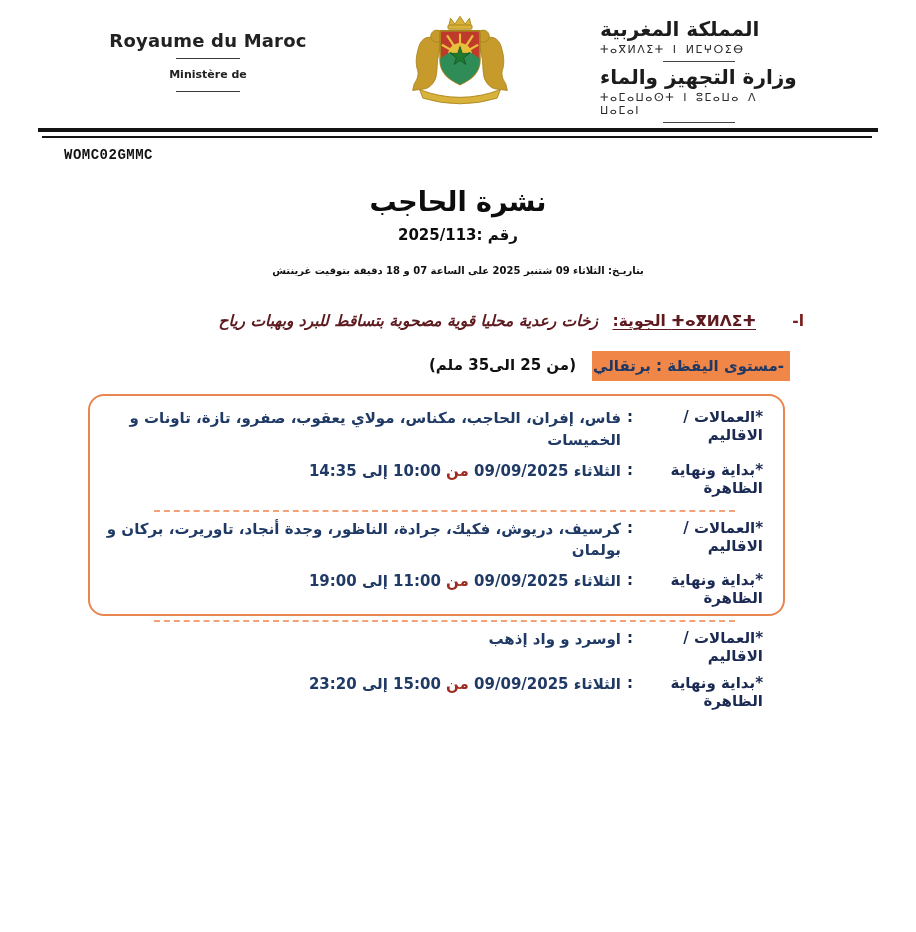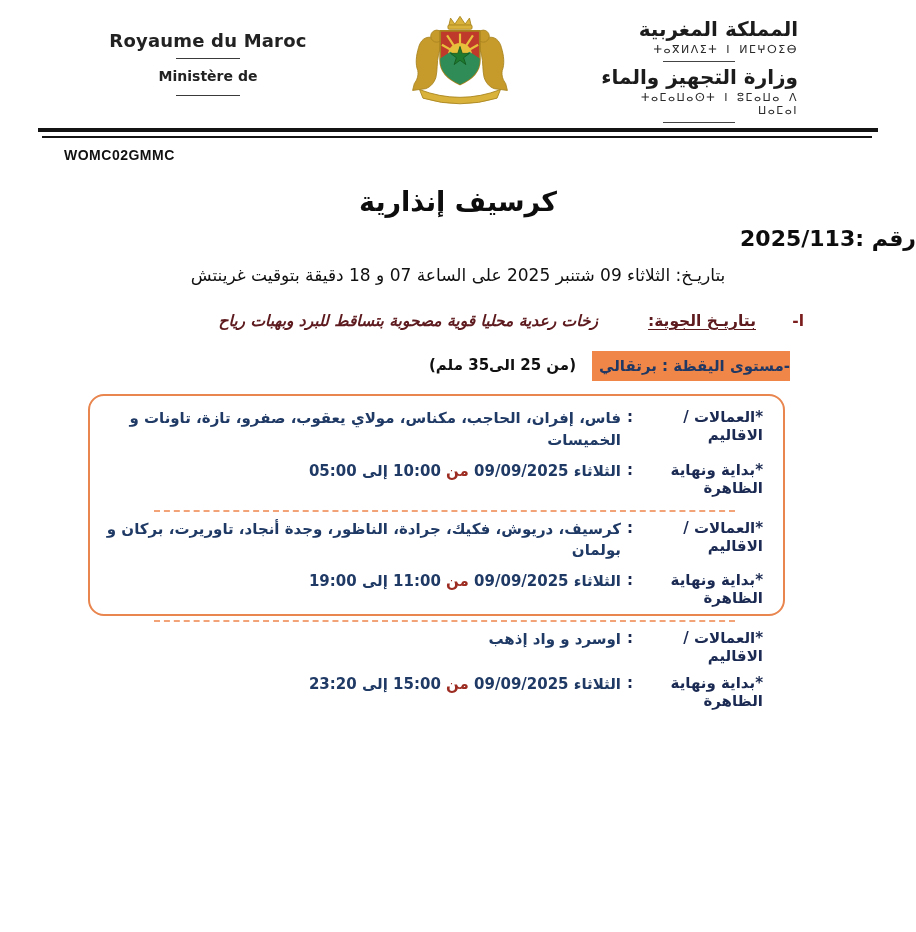--- a/index.html
+++ b/index.html
@@ -3,60 +3,60 @@
 <meta charset="utf-8">
 <style>
   html,body{margin:0;padding:0;background:#fff;}
   .page{
     position:relative;width:916px;height:932px;background:#ffffff;overflow:hidden;
     font-family:"DejaVu Sans", sans-serif;color:#1b1b1b;
   }
   
   .hdr-left{position:absolute;left:80px;top:30px;width:256px;text-align:center;}
   .hdr-left .l1{font-size:18px;font-weight:bold;color:#222;letter-spacing:.2px;}
-  .hdr-left .l2,.hdr-left .l3{font-size:14px;font-weight:bold;color:#222;line-height:1.25;}
+  .hdr-left .l2,.hdr-left .l3{font-size:11px;font-weight:bold;color:#222;line-height:1.25;}
   .mini-rule{width:64px;border-top:1.5px solid #3a3a3a;margin:7px auto 9px auto;}
   .mini-rule2{width:64px;border-top:1.5px solid #3a3a3a;margin:9px auto 0 auto;}
 
   .emblem{position:absolute;left:404px;top:12px;width:112px;height:100px;}
 
-  .hdr-right{position:absolute;left:600px;top:18px;width:198px;text-align:right;}
+  .hdr-right{position:absolute;left:600px;top:18px;width:198px;text-align:left;}
   .hdr-right .ar{font-size:20px;font-weight:bold;color:#1c1c1c;line-height:1.15;}
   .hdr-right .tif{font-size:11px;color:#2a2a2a;letter-spacing:1.5px;margin-top:2px;font-family:Liberation Mono, monospace;}
   .tif-rule{width:72px;border-top:1px solid #444;margin:5px auto 4px auto;}
 
   
   .rule-thick{position:absolute;left:38px;top:128px;width:840px;height:4px;background:#141414;}
   .rule-thin{position:absolute;left:42px;top:136px;width:830px;height:2px;background:#141414;}
 
   .doc-code{
     position:absolute;left:64px;top:147px;
-    font-family:Liberation Sans, sans-serif;
+    font-family:Liberation Mono, monospace;
     font-weight:bold;font-size:14px;letter-spacing:.5px;color:#111;
   }
 
   
   .title{position:absolute;left:0;right:0;top:186px;text-align:center;
          font-size:27px;font-weight:bold;color:#0d0d0d;}
-  .number{position:absolute;left:0;right:0;top:226px;text-align:right;
-          font-size:22px;font-weight:bold;color:#0d0d0d;}
+  .number{position:absolute;left:0;right:0;top:226px;text-align:center;
+          font-size:15px;font-weight:bold;color:#0d0d0d;}
   .date-line{position:absolute;left:0;right:0;top:265px;text-align:center;
-             font-size:17px;font-weight:normal;color:#101010;}
+             font-size:10px;font-weight:bold;color:#101010;}
 
   
   .phenom{position:absolute;left:0;right:0;top:312px;height:26px;font-size:15.5px;font-weight:bold;}
   .ph-marker{position:absolute;right:112px;top:0;color:#7c1d1d;}
   .ph-label{position:absolute;right:160px;top:0;color:#5e1b1f;
             text-decoration:underline;text-underline-offset:3px;}
   .ph-desc{position:absolute;right:318px;top:0;color:#5e1b1f;white-space:nowrap;font-style:italic;}
 
   
   .vig-chip{position:absolute;right:126px;top:351px;width:198px;height:30px;
             background:#F08647;color:#1F3864;font-size:15px;font-weight:bold;
-            line-height:30px;text-align:right;box-sizing:border-box;}
+            line-height:30px;text-align:right;padding-right:6px;box-sizing:border-box;}
   .vig-amount{position:absolute;right:340px;top:356px;font-size:15px;font-weight:bold;color:#101010;}
 
   
   .alert-box{position:absolute;left:88px;top:394px;width:697px;height:222px;
              border:2.5px solid #E9854E;border-radius:16px;box-sizing:border-box;
              padding:9px 20px 6px 14px;}
   .row{display:flex;align-items:flex-start;font-size:15px;font-weight:bold;color:#203A66;margin-top:3px;}
   .row .lbl{flex:none;width:124px;color:#1b2a52;}
   .row .colon{flex:none;width:18px;text-align:center;color:#1b2a52;}
   .row .val{flex:1;line-height:1.45;}
@@ -117,27 +117,27 @@
     <div class="ar">وزارة التجهيز والماء</div>
     <div class="tif">ⵜⴰⵎⴰⵡⴰⵙⵜ ⵏ ⵓⵎⴰⵡⴰ ⴷ ⵡⴰⵎⴰⵏ</div>
     <div class="tif-rule"></div>
   </div>
 
   <div class="rule-thick"></div>
   <div class="rule-thin"></div>
 
   <div class="doc-code">WOMC02GMMC</div>
 
-  <div class="title" dir="rtl">كرسيف إنذارية</div>
+  <div class="title" dir="rtl">نشرة الحاجب</div>
   <div class="number" dir="rtl">رقم :2025/113</div>
   <div class="date-line" dir="rtl">بتاريـخ: الثلاثاء 09 شتنبر 2025 على الساعة 07 و 18 دقيقة بتوقيت غرينتش</div>
 
   <div class="phenom" dir="rtl">
     <span class="ph-marker" dir="rtl">ا-</span>
-    <span class="ph-label">بتاريـخ الجوية:</span>
+    <span class="ph-label">ⵜⴰⴳⵍⴷⵉⵜ الجوية:</span>
     <span class="ph-desc">زخات رعدية محليا قوية مصحوبة بتساقط للبرد وبهبات رياح</span>
   </div>
 
   <div class="vig-chip" dir="rtl">-مستوى اليقظة : برتقالي</div>
   <div class="vig-amount" dir="rtl">(من 25 الى35 ملم)</div>
 
   <div class="alert-box" dir="rtl">
 
     <div class="row">
       <span class="lbl">*العمالات /الاقاليم</span>
@@ -145,21 +145,21 @@
       <span class="val">فاس، إفران، الحاجب، مكناس، مولاي يعقوب، صفرو، تازة، تاونات و الخميسات</span>
     </div>
     <div class="row period">
       <span class="lbl">*بداية ونهاية الظاهرة</span>
       <span class="colon">:</span>
       <span class="val">
         <span>الثلاثاء 09/09/2025</span>
         <span class="red">من</span>
         <span>10:00</span>
         <span>إلى</span>
-        <span>05:00</span>
+        <span>14:35</span>
       </span>
     </div>
 
     <div class="sep"></div>
 
     <div class="row">
       <span class="lbl">*العمالات /الاقاليم</span>
       <span class="colon">:</span>
       <span class="val">كرسيف، دريوش، فكيك، جرادة، الناظور، وجدة أنجاد، تاوريرت، بركان و بولمان</span>
     </div>

